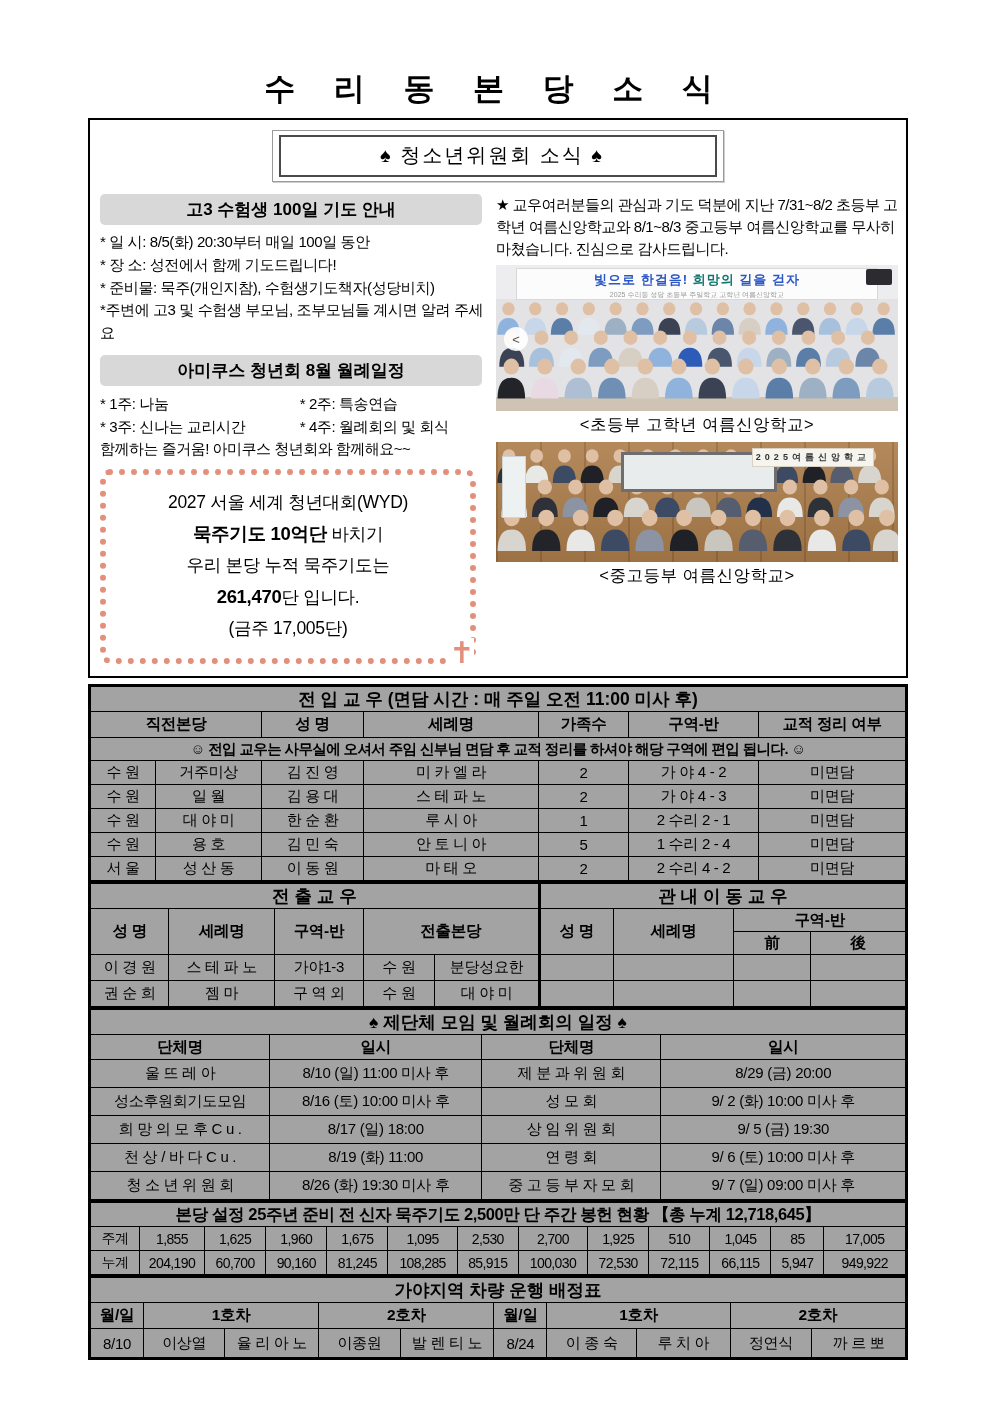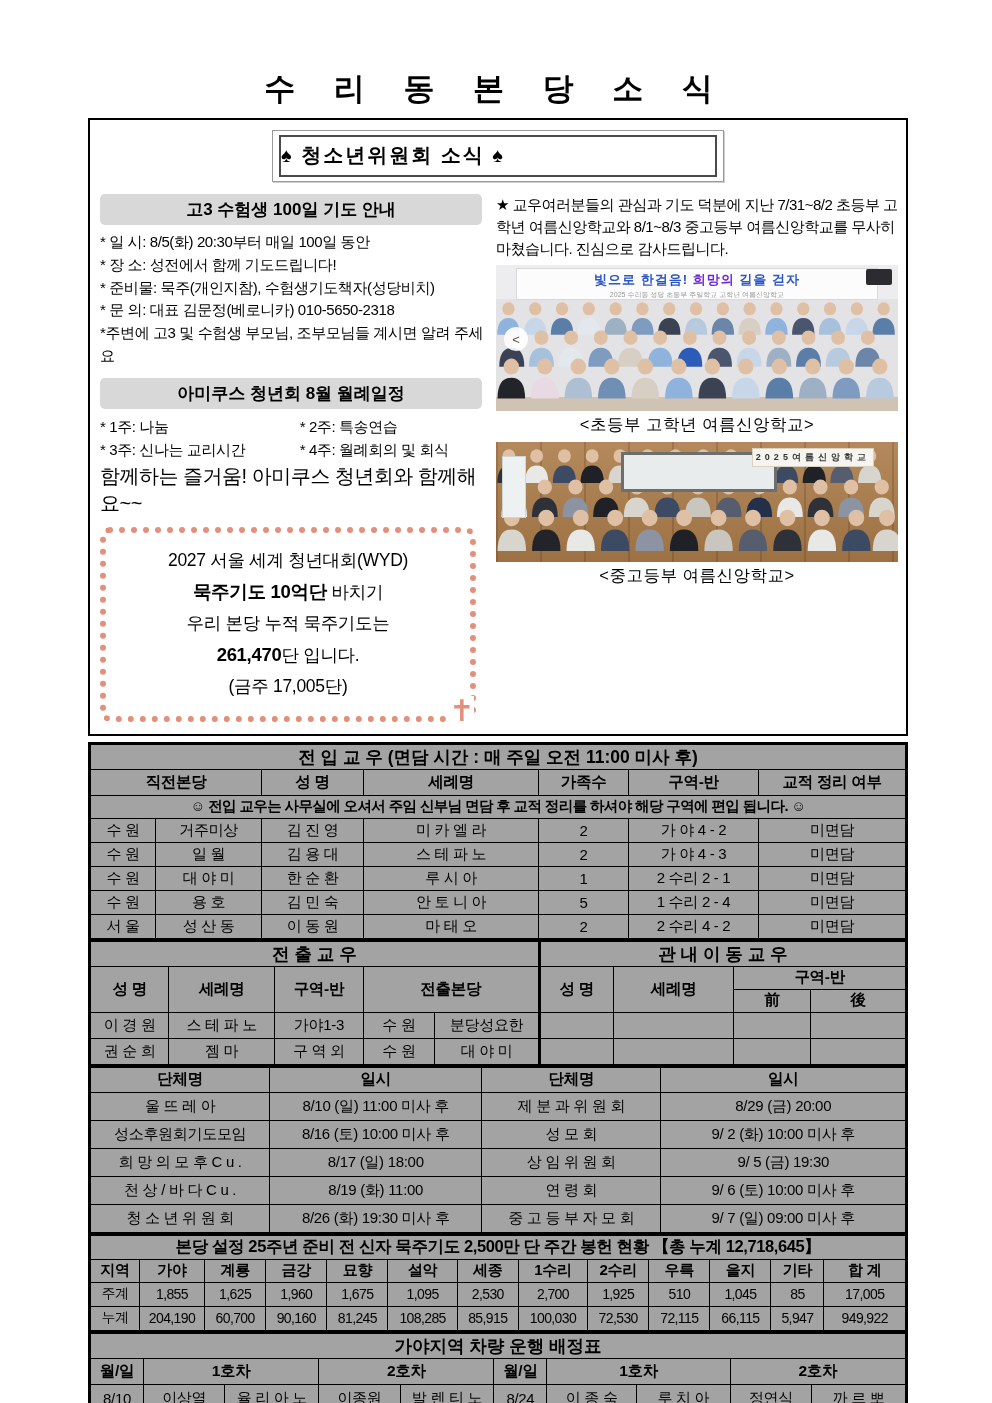--- a/index.html
+++ b/index.html
@@ -14,52 +14,52 @@
     letter-spacing:15px; white-space:nowrap;
   }
   .top-box {
     margin:0 84px 8px 88px; border:2px solid #000; padding:8px 8px 12px 8px;
   }
   .banner-outer {
     width:452px; margin:2px auto 12px auto; border:1px solid #9a9a9a;
     padding:4px 6px; background:#fff; box-shadow:1px 1px 0 #cfcfcf;
   }
   .banner-inner {
-    border:2px solid #4a4a4a; padding:5px 12px 6px 0; 
-    font-size:20px; font-weight:bold; letter-spacing:2px;
+    border:2px solid #4a4a4a; padding:5px 12px 6px 0; text-align:center;
+    font-size:20px; font-weight:normal; letter-spacing:2px;
   }
   .cols { display:flex; gap:12px; }
   .col-left { width:386px; flex:none; }
   .col-right { flex:1; min-width:0; }
   .gray-head {
     background:#d8d8d8; border-radius:5px; text-align:center; font-weight:bold;
     font-size:17px; padding:4px 0; margin:0 2px 6px 2px;
   }
   .bullets { font-size:15px; line-height:1.52; letter-spacing:-0.4px; margin:0 0 10px 2px; }
   .bullets div { white-space:normal; }
   .amicus-grid { display:grid; grid-template-columns:52% 48%; font-size:15px; line-height:1.55; letter-spacing:-0.4px; margin-left:2px; }
-  .amicus-foot { font-size:20px; letter-spacing:-0.5px; margin:2px 0 10px 2px; }
+  .amicus-foot { font-size:15px; letter-spacing:-0.5px; margin:2px 0 10px 2px; }
   .wyd-box {
     position:relative; margin:4px 8px 0 2px; border:6px dotted #e2907b; border-radius:10px;
     padding:12px 4px 14px 4px; text-align:center; font-size:17.5px; line-height:1.75;
     letter-spacing:-0.3px;
   }
   .wyd-box b { font-size:18.5px; }
   .wyd-cross { position:absolute; right:-4px; bottom:-10px; color:#e2907b; font-size:30px; background:#fff; line-height:1; }
   .thanks { font-size:15px; line-height:1.45; letter-spacing:-0.5px; margin:0 0 6px 0; }
   .photo { position:relative; width:100%; overflow:hidden; }
   .photo1 { height:146px; background:linear-gradient(#ededf0 0 34px,#e3e3e6 34px 100%); }
   .photo1 svg, .photo2 svg { position:absolute; left:0; bottom:0; width:100%; }
   .p1-banner {
     position:absolute; top:3px; left:5%; width:90%; height:32px; background:#fcfcfc;
     border:1px solid #d8d8d8; text-align:center; overflow:hidden; z-index:2;
   }
   .p1-banner .big { font-size:13px; font-weight:bold; letter-spacing:1px; display:block; margin-top:2px; white-space:nowrap; }
   .p1-banner .sub { font-size:7px; color:#999; display:block; margin-top:1px; white-space:nowrap; }
-  .blue { color:#2a56c6; } .red { color:#6d28d9; }
+  .blue { color:#2a56c6; } .red { color:#0f766e; }
   .nav-circle {
     position:absolute; left:8px; top:62px; width:24px; height:24px; border-radius:50%;
     background:rgba(255,255,255,.9); color:#555; font-size:13px; display:flex;
     align-items:center; justify-content:center; z-index:3;
   }
   .speaker { position:absolute; right:6px; top:4px; width:26px; height:16px; background:#2c2c30; border-radius:2px; z-index:2; }
   .photo2 {
     height:120px; margin-top:2px;
     background:
       repeating-linear-gradient(90deg, rgba(60,30,5,.18) 0 2px, rgba(0,0,0,0) 2px 44px),
@@ -110,21 +110,20 @@
     <div class="banner-inner">♠ 청소년위원회 소식 ♠</div>
   </div>
 
   <div class="cols">
     <div class="col-left">
       <div class="gray-head">고3 수험생 100일 기도 안내</div>
       <div class="bullets">
         <div>* 일   시: 8/5(화) 20:30부터 매일 100일 동안</div>
         <div>* 장   소: 성전에서 함께 기도드립니다!</div>
         <div>* 준비물: 묵주(개인지참), 수험생기도책자(성당비치)</div>
-        <div>* 문   의: 대표 김문정(베로니카) 010-5650-2318</div>
         <div>*주변에 고3 및 수험생 부모님, 조부모님들 계시면 알려 주세요</div>
       </div>
 
       <div class="gray-head">아미쿠스 청년회 8월 월례일정</div>
       <div class="amicus-grid">
         <div>* 1주: 나눔</div>
         <div>* 2주: 특송연습</div>
         <div>* 3주: 신나는 교리시간</div>
         <div>* 4주: 월례회의 및 회식</div>
       </div>
@@ -421,20 +420,23 @@
 
   <div class="tbl-wrap">
     <table class="t3">
       <colgroup>
           <col style="width:22%">
           <col style="width:26%">
           <col style="width:22%">
           <col style="width:30%">
         </colgroup>
       <tbody>
+          <tr>
+            <td class="title-cell" colspan="4">♠ 제단체 모임 및 월례회의 일정 ♠</td>
+          </tr>
       <tr>
         <th>단체명</th>
         <th>일시</th>
         <th>단체명</th>
         <th>일시</th>
       </tr>
       <tr class="data">
             <td>울   뜨   레   아</td>
             <td>8/10 (일) 11:00 미사 후</td>
             <td>제 분 과 위 원 회</td>
@@ -482,35 +484,20 @@
           <col style="width:7.5%">
           <col style="width:7.5%">
           <col style="width:7.5%">
           <col style="width:6.5%">
           <col style="width:10%">
         </colgroup>
       <tbody>
           <tr>
             <td class="title-cell" colspan="13">본당 설정 25주년 준비 전 신자 묵주기도 2,500만 단 주간 봉헌 현황 【총 누계 12,718,645】</td>
           </tr>
-      <tr>
-        <th>지역</th>
-            <th>가야</th>
-            <th>계룡</th>
-            <th>금강</th>
-            <th>묘향</th>
-            <th>설악</th>
-            <th>세종</th>
-            <th>1수리</th>
-            <th>2수리</th>
-            <th>우륵</th>
-            <th>을지</th>
-            <th>기타</th>
-            <th>합 계</th>
-      </tr>
       <tr class="data">
         <td>주계</td>
             <td>1,855</td>
             <td>1,625</td>
             <td>1,960</td>
             <td>1,675</td>
             <td>1,095</td>
             <td>2,530</td>
             <td>2,700</td>
             <td>1,925</td>

